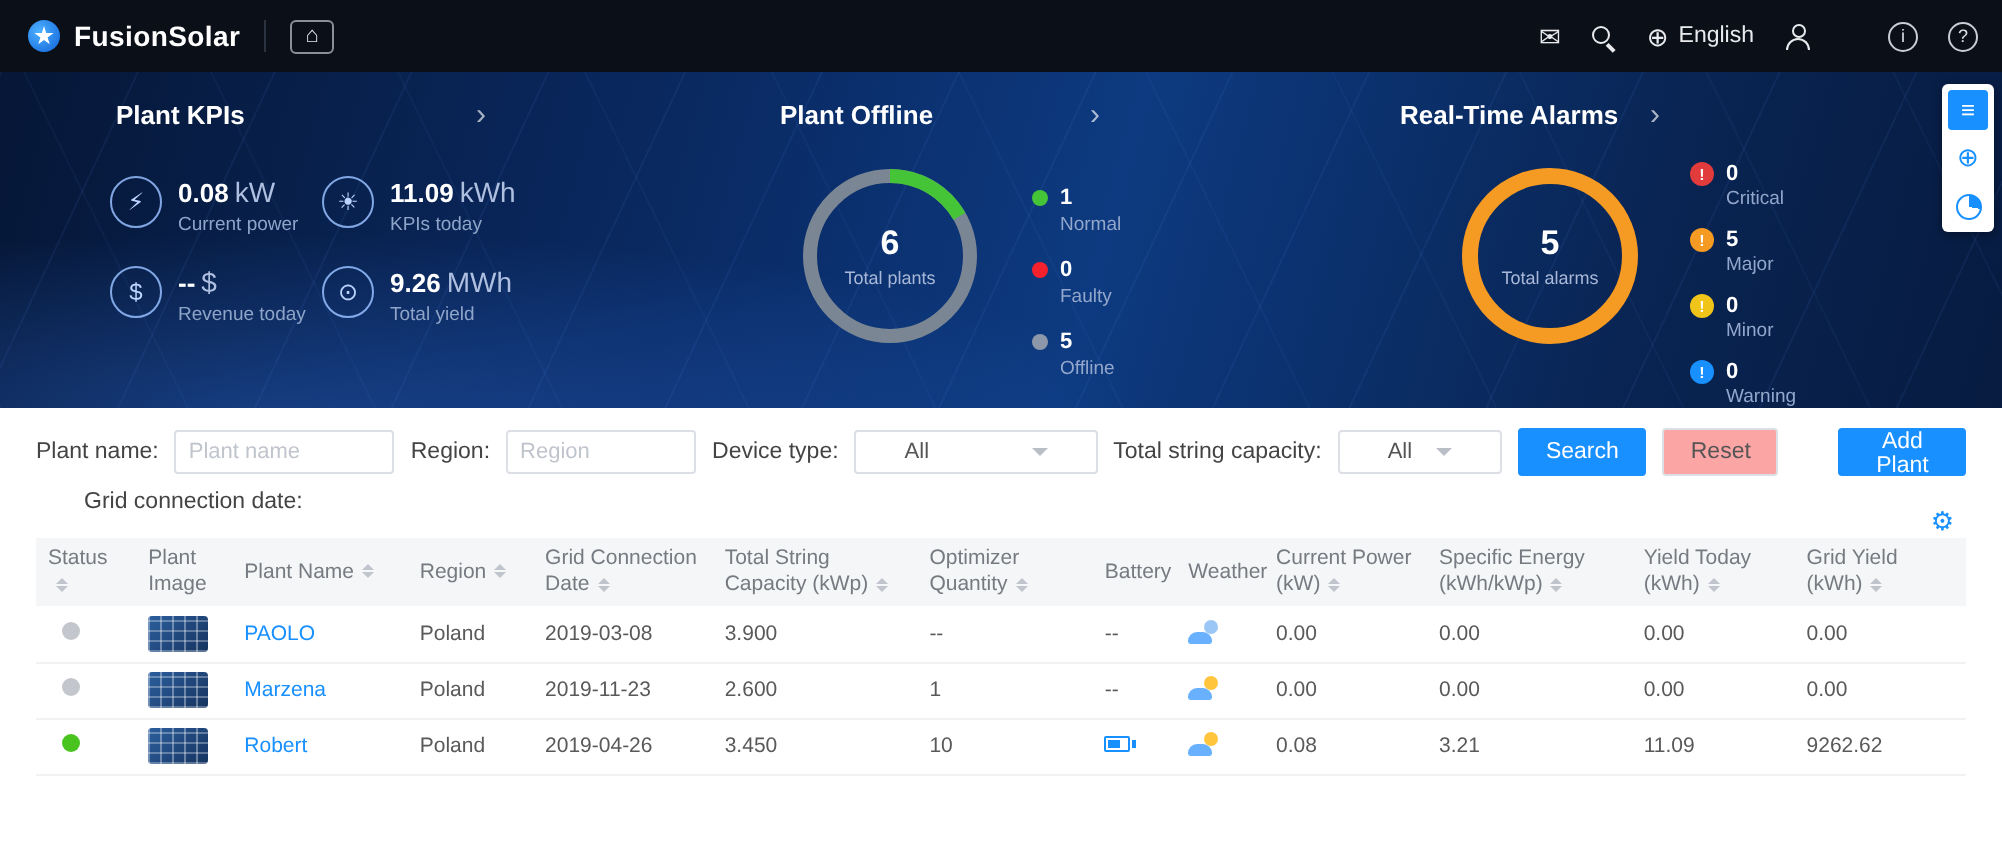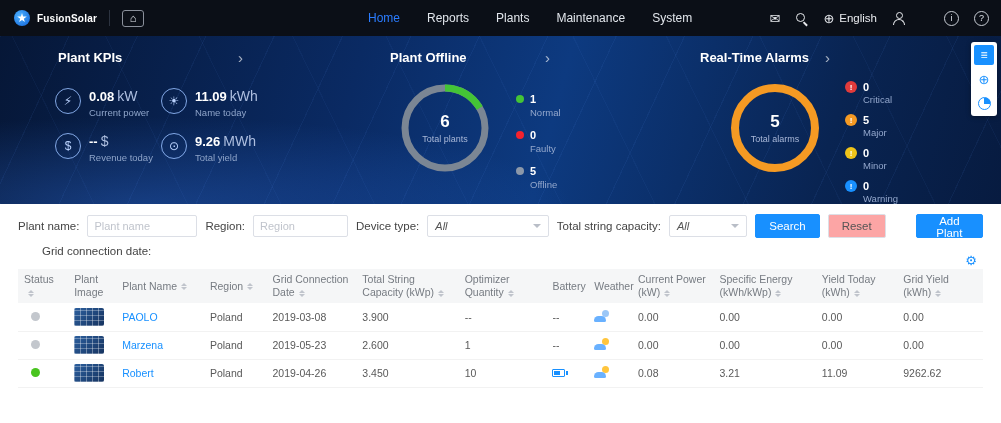--- a/index.html
+++ b/index.html
@@ -17,21 +17,21 @@
   .brand { display:flex; align-items:center; gap:7px; cursor:pointer; }
   .logo {
     width:16px; height:16px; border-radius:50%;
     background:radial-gradient(circle at 35% 35%, #4db1ff, #0f62d8);
     display:flex; align-items:center; justify-content:center;
   }
   .logo::after {
     content:""; width:10px; height:10px; background:#fff;
     clip-path:polygon(50% 0,61% 35%,98% 35%,68% 57%,79% 91%,50% 70%,21% 91%,32% 57%,2% 35%,39% 35%);
   }
-  .brand-name { font-size:10px; font-weight:700; color:#fff; letter-spacing:.2px; }
+  .brand-name { font-size:14px; font-weight:700; color:#fff; letter-spacing:.2px; }
   .tb-divider { width:1px; height:16px; background:#2c3340; margin:0 12px; }
   .home-box {
     width:22px; height:17px; border:1px solid #8a909b; border-radius:3px;
     display:flex; align-items:center; justify-content:center; font-size:11px; color:#dfe3ea; cursor:pointer;
   }
   .mainnav { position:absolute; left:368px; display:flex; gap:27px; font-size:12px; }
   .nav-item { color:#e2e6ec; cursor:pointer; }
   .nav-item.active { color:#2b7cff; }
   .topbar-right { position:absolute; right:12px; display:flex; align-items:center; gap:15px; }
   .tb-ico { font-size:13px; color:#e8eaee; cursor:pointer; line-height:1; }
@@ -129,21 +129,21 @@
   .flabel { white-space:nowrap; }
   .inp {
     height:22px; border:1px solid #dcdfe6; border-radius:2px; font-size:11px; padding:0 6px; color:#555;
     font-family:inherit; outline:none;
   }
   .inp::placeholder { color:#c0c4cc; }
   .inp.w-plant { width:110px; }
   .inp.w-region { width:95px; }
   .sel {
     height:22px; border:1px solid #dcdfe6; border-radius:2px; background:#fff; cursor:pointer;
-    display:flex; align-items:center; justify-content:space-between; padding:0 7px; font-size:11px; color:#555;font-style:italic;
+    display:flex; align-items:center; justify-content:space-between; padding:0 24px; font-size:11px; color:#555;
   }
   .sel.w-device { width:150px; }
   .sel.w-cap { width:95px; }
   .caret { width:0; height:0; border-left:4px solid transparent; border-right:4px solid transparent; border-top:4px solid #b9bec7; }
   .btn {
     height:24px; border-radius:2px; font-size:11.5px; font-family:inherit; cursor:pointer; padding:0 13px;
   }
   .btn.primary { background:#1890ff; border:1px solid #1890ff; color:#fff; }
   .btn.ghost { background:#fca5a5; border:1px solid #dcdfe6; color:#555; }
   .btn-search { margin-left:auto; }
@@ -204,27 +204,20 @@
 
   <header class="topbar" data-interactable="false">
     <div class="brand" data-interactable="true">
       <span class="logo" data-interactable="false"></span>
       <span class="brand-name" data-interactable="false">FusionSolar</span>
     </div>
     <span class="tb-divider" data-interactable="false"></span>
     <span class="home-box" data-interactable="true">
         <span data-interactable="false">⌂</span>
       </span>
-    <nav class="mainnav" data-interactable="false">
-        <span class="nav-item active" data-interactable="true">Home</span>
-        <span class="nav-item" data-interactable="true">Reports</span>
-        <span class="nav-item" data-interactable="true">Plants</span>
-        <span class="nav-item" data-interactable="true">Maintenance</span>
-        <span class="nav-item" data-interactable="true">System</span>
-      </nav>
     <div class="topbar-right" data-interactable="false">
       <span class="tb-ico" data-interactable="true">✉</span>
       <span class="icon-search" data-interactable="true"></span>
       <span class="lang" data-interactable="true">
         <span class="tb-ico" data-interactable="false">⊕</span>
         <span data-interactable="false">English</span>
       </span>
       <span class="icon-user" data-interactable="true"></span>
       <span class="tb-gap" data-interactable="false"></span>
       <span class="circ" data-interactable="true">i</span>
@@ -249,21 +242,21 @@
             <div class="kpi-label" data-interactable="false">Current power</div>
           </div>
         </div>
         <div class="kpi-item" data-interactable="false">
           <span class="kpi-icon" data-interactable="false">☀</span>
           <div class="kpi-text">
             <div class="kpi-value-row">
               <span class="kpi-value" data-interactable="false">11.09</span>
               <span class="kpi-unit" data-interactable="false">kWh</span>
             </div>
-            <div class="kpi-label" data-interactable="false">Name today</div>
+            <div class="kpi-label" data-interactable="false">KPIs today</div>
           </div>
         </div>
         <div class="kpi-item" data-interactable="false">
           <span class="kpi-icon" data-interactable="false">$</span>
           <div class="kpi-text">
             <div class="kpi-value-row">
               <span class="kpi-value" data-interactable="false">--</span>
               <span class="kpi-unit" data-interactable="false">$</span>
             </div>
             <div class="kpi-label" data-interactable="false">Revenue today</div>
@@ -461,21 +454,21 @@
             <td class="col-yield_today" data-interactable="false">0.00</td>
             <td class="col-total_yield" data-interactable="false">0.00</td>
           </tr>
           <tr data-interactable="false">
             <td class="col-status" data-interactable="false"><span class="dot offline" data-interactable="false"></span></td>
             <td class="col-image" data-interactable="false">
               <div class="thumb" data-interactable="true"></div>
             </td>
             <td class="col-name" data-interactable="false"><a class="plant-link" data-interactable="true" href="#">Marzena</a></td>
             <td class="col-region" data-interactable="false">Poland</td>
-            <td class="col-date" data-interactable="false">2019-05-23</td>
+            <td class="col-date" data-interactable="false">2019-11-23</td>
             <td class="col-capacity" data-interactable="false">2.600</td>
             <td class="col-optimizer" data-interactable="false">1</td>
             <td class="col-battery" data-interactable="false">--</td>
             <td class="col-weather" data-interactable="false"><span class="weather-ico " data-interactable="false"></span></td>
             <td class="col-current_power" data-interactable="false">0.00</td>
             <td class="col-specific_energy" data-interactable="false">0.00</td>
             <td class="col-yield_today" data-interactable="false">0.00</td>
             <td class="col-total_yield" data-interactable="false">0.00</td>
           </tr>
           <tr data-interactable="false">

